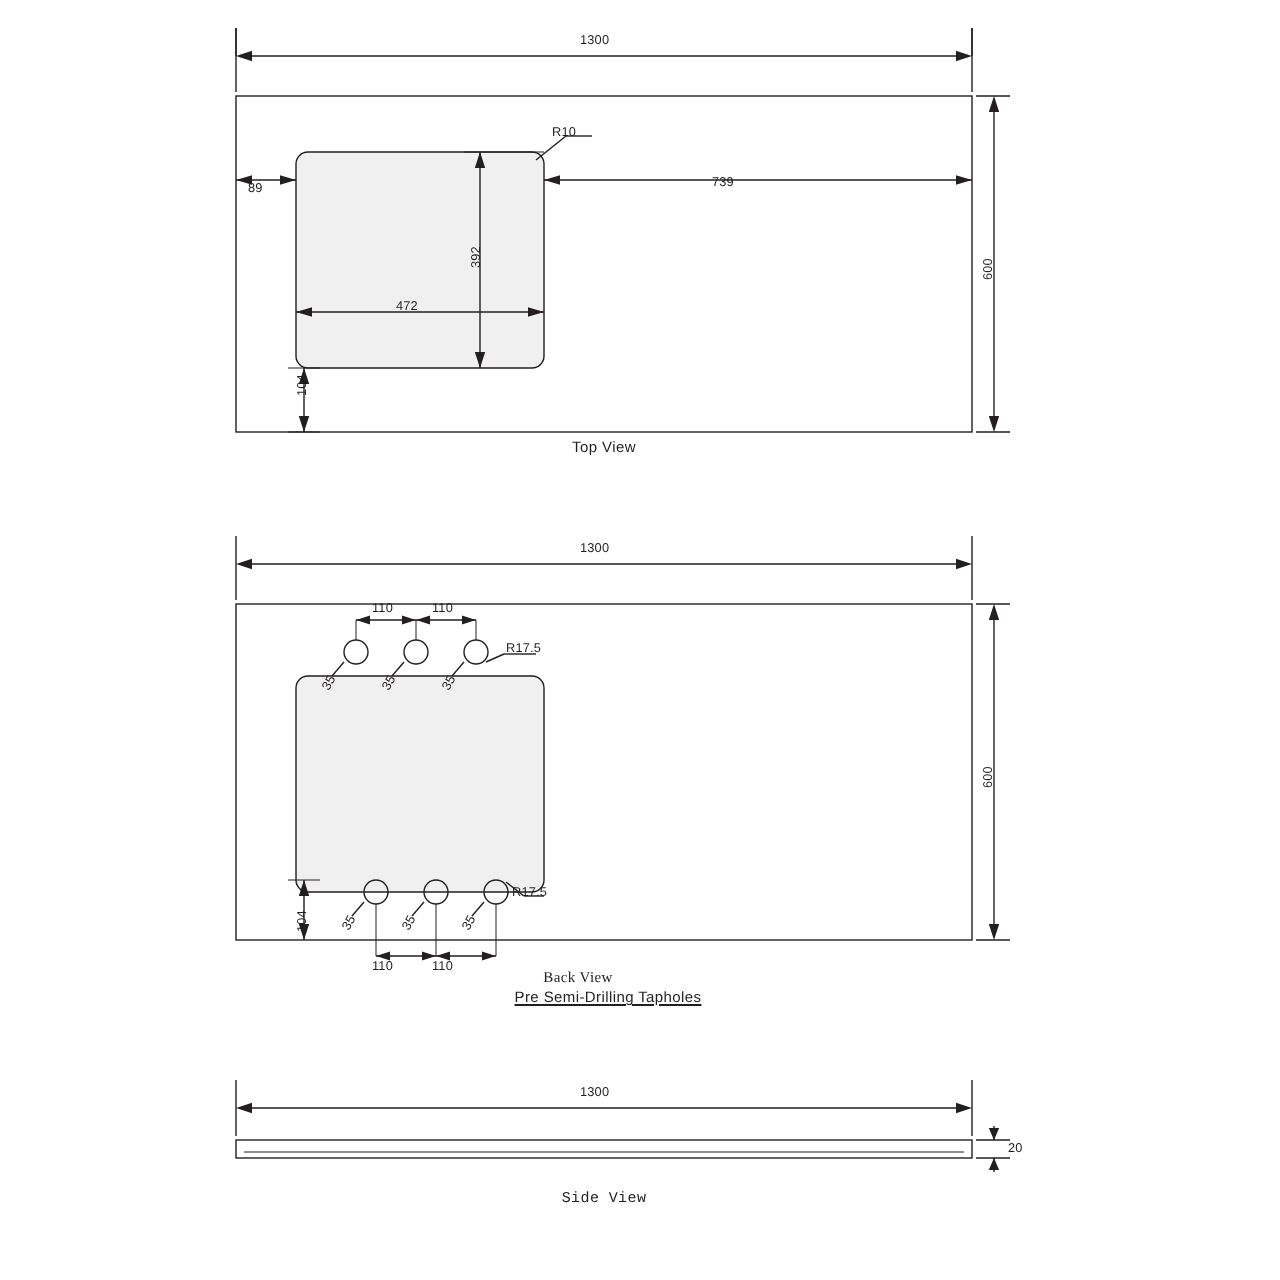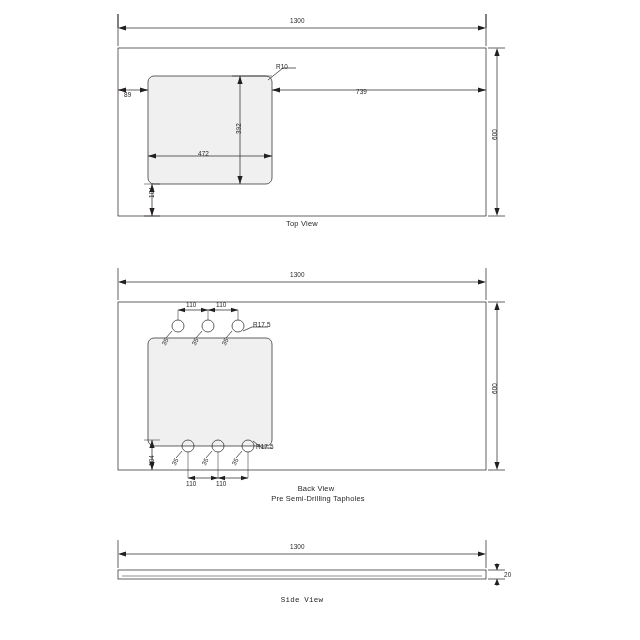--- a/index.html
+++ b/index.html
@@ -200,20 +200,20 @@
   <div class="dim-text" style="left:256px; top:443px;">R17.5</div>
   <div class="dim-text rot90" style="left:148px; top:466px;">104</div>
 
   <div class="dim-text rot-tilt" style="left:160px; top:343px;">35</div>
   <div class="dim-text rot-tilt" style="left:190px; top:343px;">35</div>
   <div class="dim-text rot-tilt" style="left:220px; top:343px;">35</div>
   <div class="dim-text rot-tilt" style="left:170px; top:463px;">35</div>
   <div class="dim-text rot-tilt" style="left:200px; top:463px;">35</div>
   <div class="dim-text rot-tilt" style="left:230px; top:463px;">35</div>
 
-  <div class="view-label" style="left:268px; top:484px; width:96px;">Back View</div>
-  <div class="view-label" style="left:250px; top:494px; width:136px;">Pre Semi-Drilling Tapholes</div>
+  <div class="view-label" style="left:241px; top:484px; width:96px;font-family:Liberation Serif, serif;">Back View</div>
+  <div class="view-label" style="left:236px; top:494px; width:136px;text-decoration:underline;">Pre Semi-Drilling Tapholes</div>
 
   <div class="dim-text" style="left:290px; top:543px;">1300</div>
   <div class="dim-text" style="left:504px; top:571px;">20</div>
   <div class="view-label" style="left:254px; top:596px; width:96px;font-family:Liberation Mono, monospace;">Side View</div>
 
 </div>
 
 </body></html>

